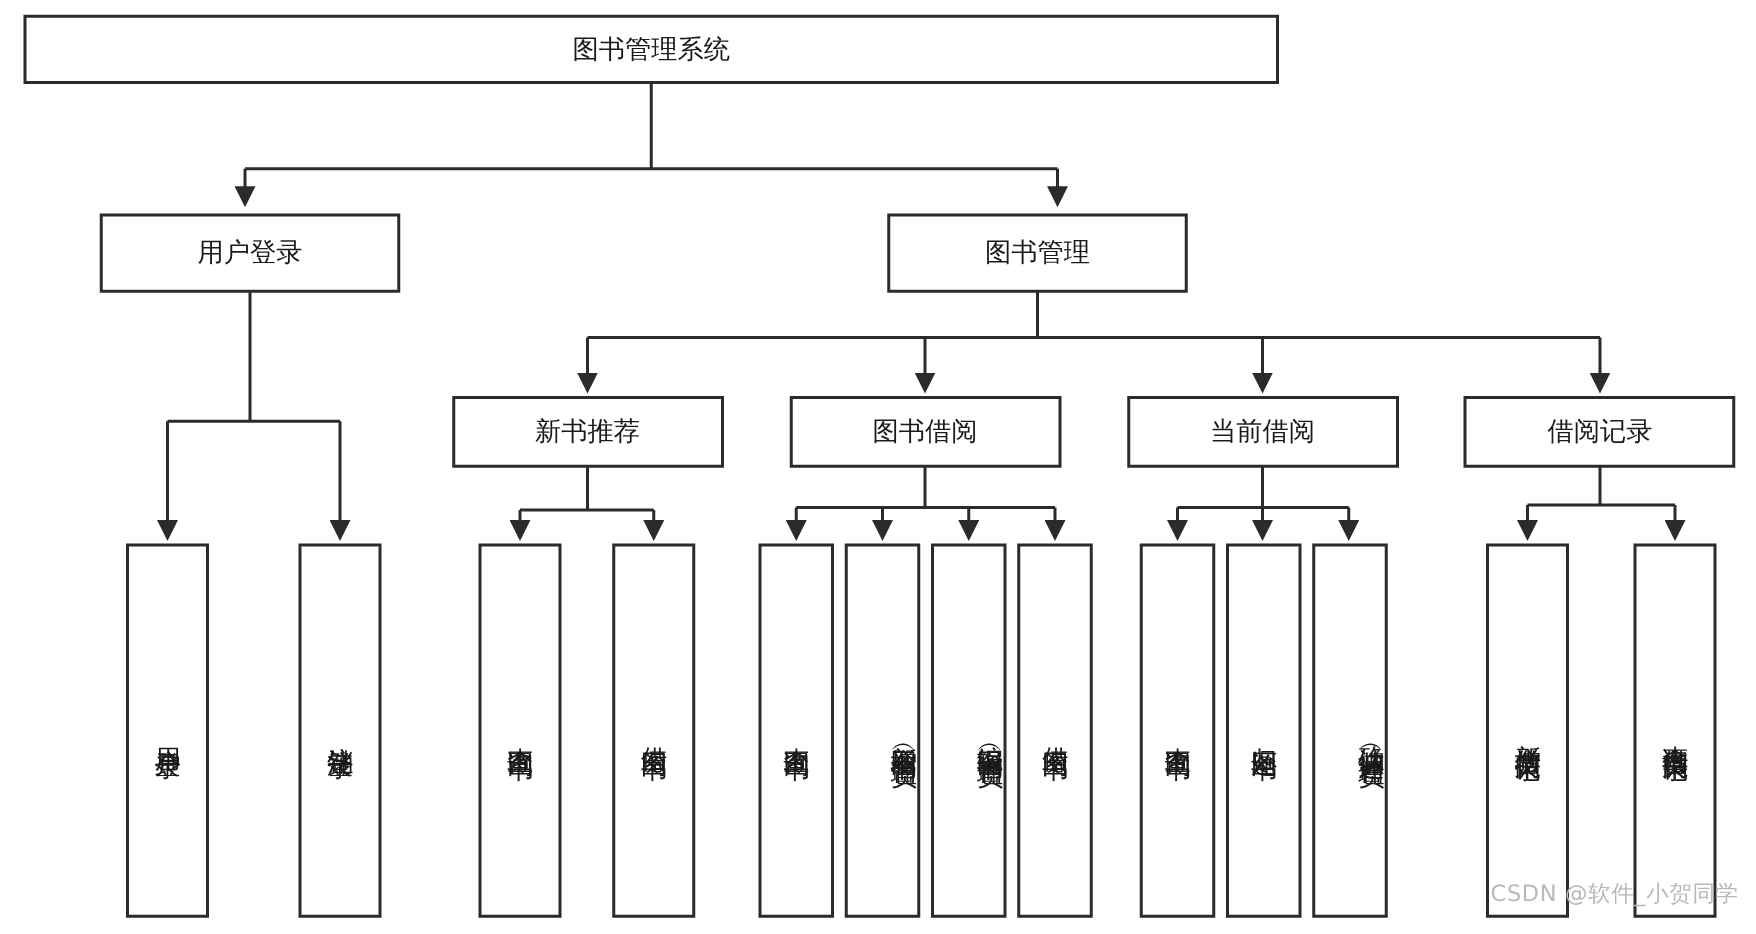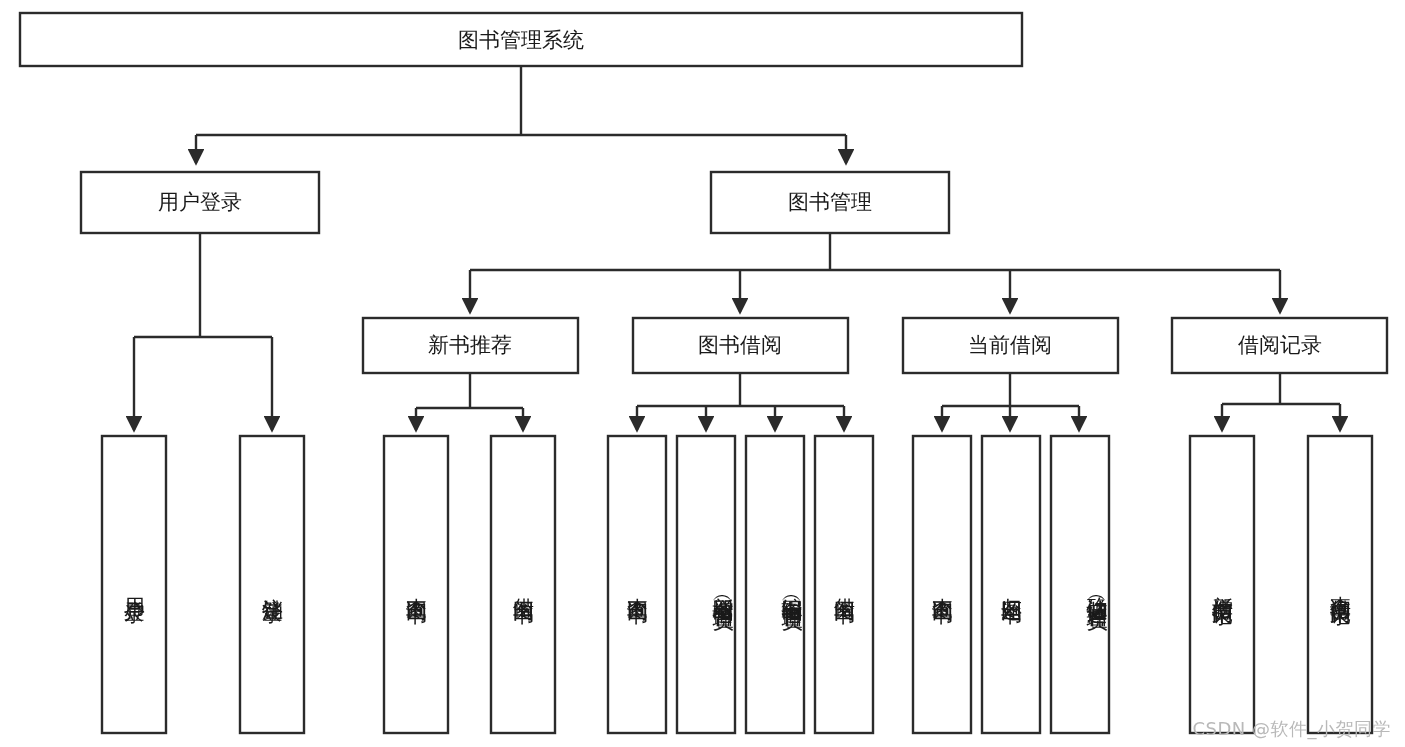--- a/index.html
+++ b/index.html
@@ -61,21 +61,21 @@
     display: flex;
     align-items: center;
     justify-content: center;
     text-align: center;
     white-space: nowrap;
     pointer-events: none;
   }
   .watermark {
     position: absolute;
     right: 14px;
-    bottom: 6px;
+    bottom: 20px;
     font-family: "DejaVu Sans", "Liberation Sans", sans-serif;
     font-size: 18px;
     color: #b9b9b9;
     letter-spacing: 0.5px;
     white-space: nowrap;
   }
 </style>
 </head>
 <body>
 

